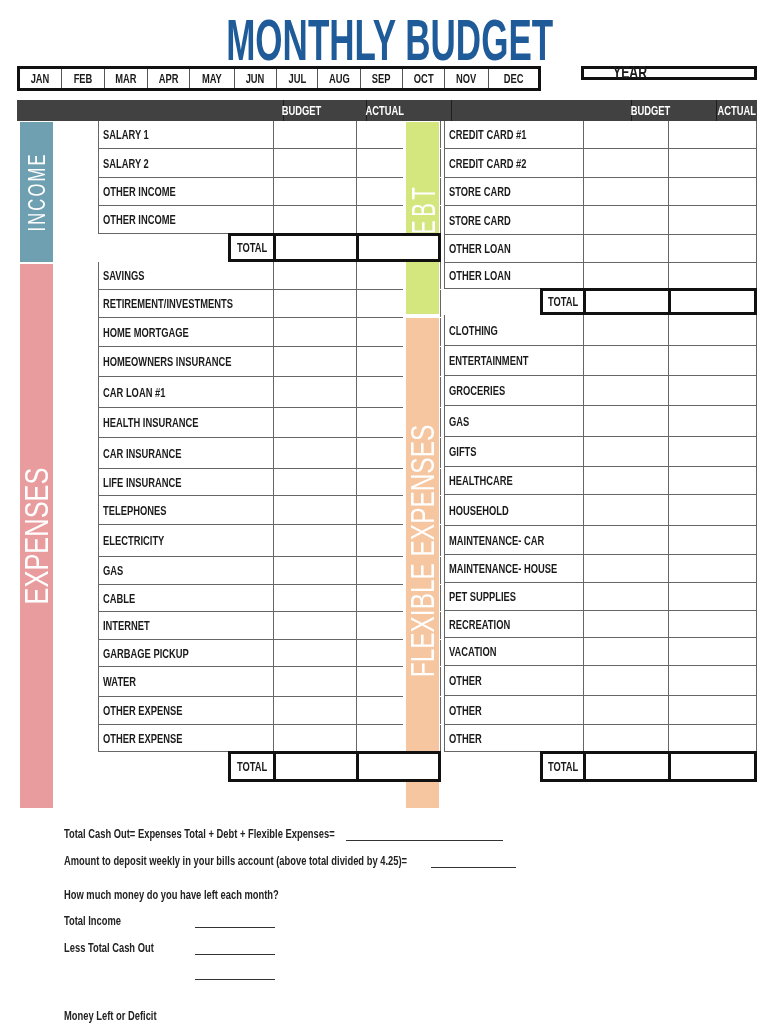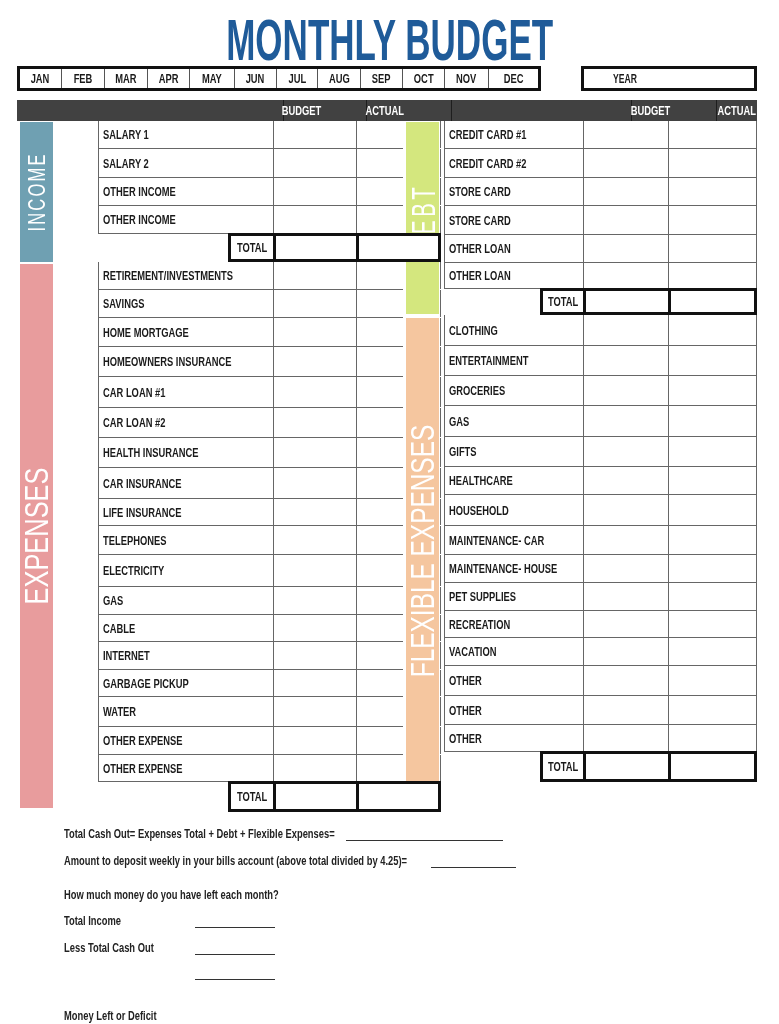--- a/index.html
+++ b/index.html
@@ -11,21 +11,21 @@
   .condc { display: inline-block; white-space: nowrap; transform: scaleX(0.72); transform-origin: center center; }
 
   
   .title { left: 0; top: 11px; width: 779px; text-align: center; height: 58px; }
   .title span { display: inline-block; font-size: 58px; line-height: 58px; font-weight: bold; color: #1f5b99; transform: scaleX(0.604); transform-origin: center center; white-space: nowrap; }
 
   
   .months { left: 17px; top: 66px; width: 524px; height: 25px; border: 3px solid #111; display: flex; background: #fff; }
   .month { height: 100%; border-right: 1px solid #555; display: flex; align-items: center; justify-content: center; font-size: 13px; font-weight: bold; cursor: pointer; }
   .month:last-child { border-right: none; }
-  .year { left: 581px; top: 66px; width: 176px; height: 25px; border: 3px solid #111; display: flex; align-items: center; padding-left: 29px; font-size: 12px; font-weight: bold; background: #fff; }
+  .year { left: 581px; top: 66px; width: 176px; height: 14px; border: 3px solid #111; display: flex; align-items: center; padding-left: 29px; font-size: 17px; font-weight: bold; background: #fff; }
 
   
   .hbar { left: 17px; top: 100px; width: 740px; height: 21px; background: #414141; display: grid; grid-template-columns: 218px 83px 85px 180px 85px 89px; }
   .hcell { height: 100%; display: flex; align-items: center; justify-content: center; color: #fff; font-size: 13px; font-weight: bold; margin-left: 48px; }
   .hcell.div { border-left: 1px solid #1e1e1e; }
 
   
   .bar { width: 33px; }
   .vtext { position: absolute; left: 50%; top: 50%; color: #ffffff; white-space: nowrap; font-weight: normal; }
 
@@ -161,56 +161,49 @@
       <div class="tcell tl">
           <span class="condc">TOTAL</span>
         </div>
       <div class="tcell thick"></div>
       <div class="tcell thick"></div>
     </div>
   </div>
 
   <div class="row" style="height:28px">
       <div class="cell lbl">
+        <span class="cond">SAVINGS</span>
+      </div>
+      <div class="cell"></div>
+      <div class="cell last"></div>
+    </div>
+  <div class="row" style="height:28px">
+      <div class="cell lbl">
         <span class="cond">RETIREMENT/INVESTMENTS</span>
       </div>
       <div class="cell"></div>
       <div class="cell last"></div>
     </div>
-  <div class="row" style="height:28px">
-      <div class="cell lbl">
-        <span class="cond">SAVINGS</span>
-      </div>
-      <div class="cell"></div>
-      <div class="cell last"></div>
-    </div>
   <div class="row" style="height:29px">
       <div class="cell lbl">
         <span class="cond">HOME MORTGAGE</span>
       </div>
       <div class="cell"></div>
       <div class="cell last"></div>
     </div>
   <div class="row" style="height:30px">
       <div class="cell lbl">
         <span class="cond">HOMEOWNERS INSURANCE</span>
       </div>
       <div class="cell"></div>
       <div class="cell last"></div>
     </div>
   <div class="row" style="height:31px">
       <div class="cell lbl">
         <span class="cond">CAR LOAN #1</span>
-      </div>
-      <div class="cell"></div>
-      <div class="cell last"></div>
-    </div>
-  <div class="row" style="height:30px">
-      <div class="cell lbl">
-        <span class="cond">CAR LOAN #2</span>
       </div>
       <div class="cell"></div>
       <div class="cell last"></div>
     </div>
   <div class="row" style="height:30px">
       <div class="cell lbl">
         <span class="cond">HEALTH INSURANCE</span>
       </div>
       <div class="cell"></div>
       <div class="cell last"></div>

